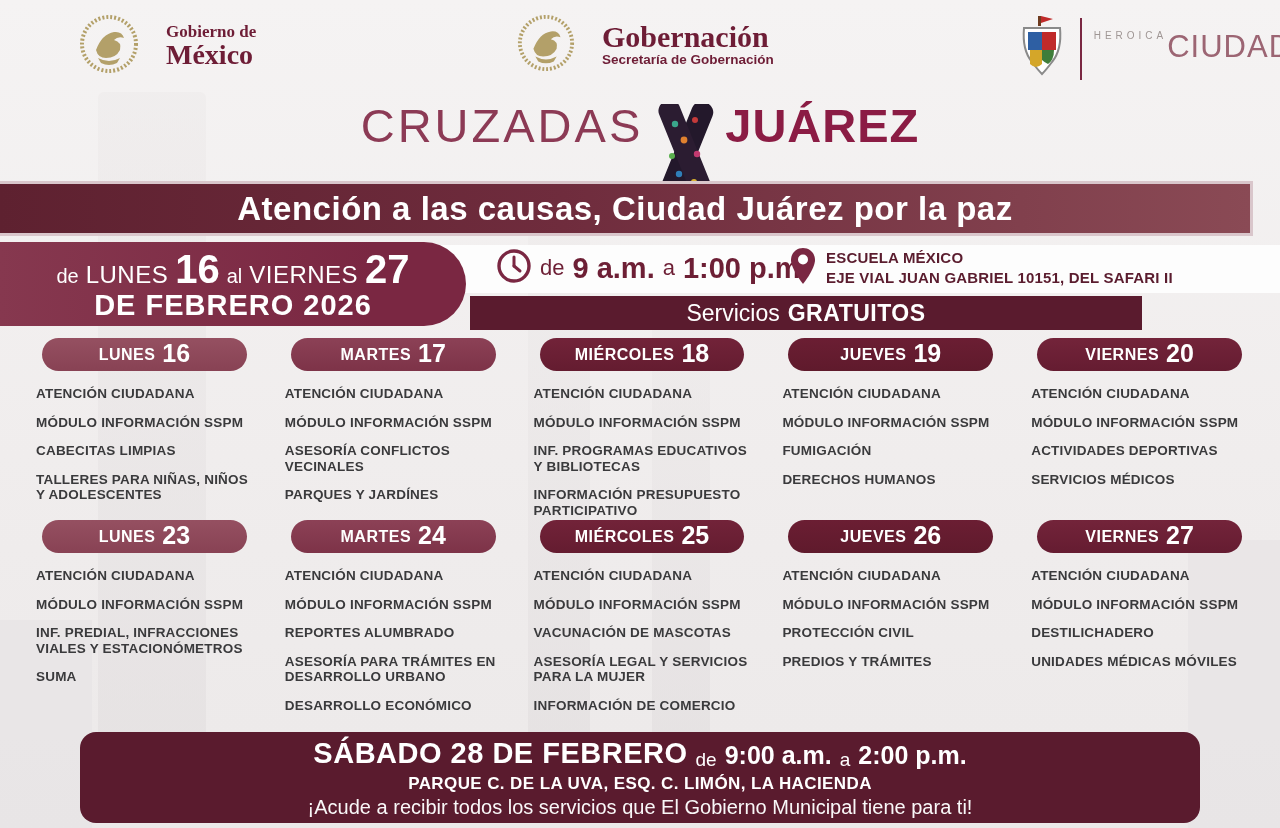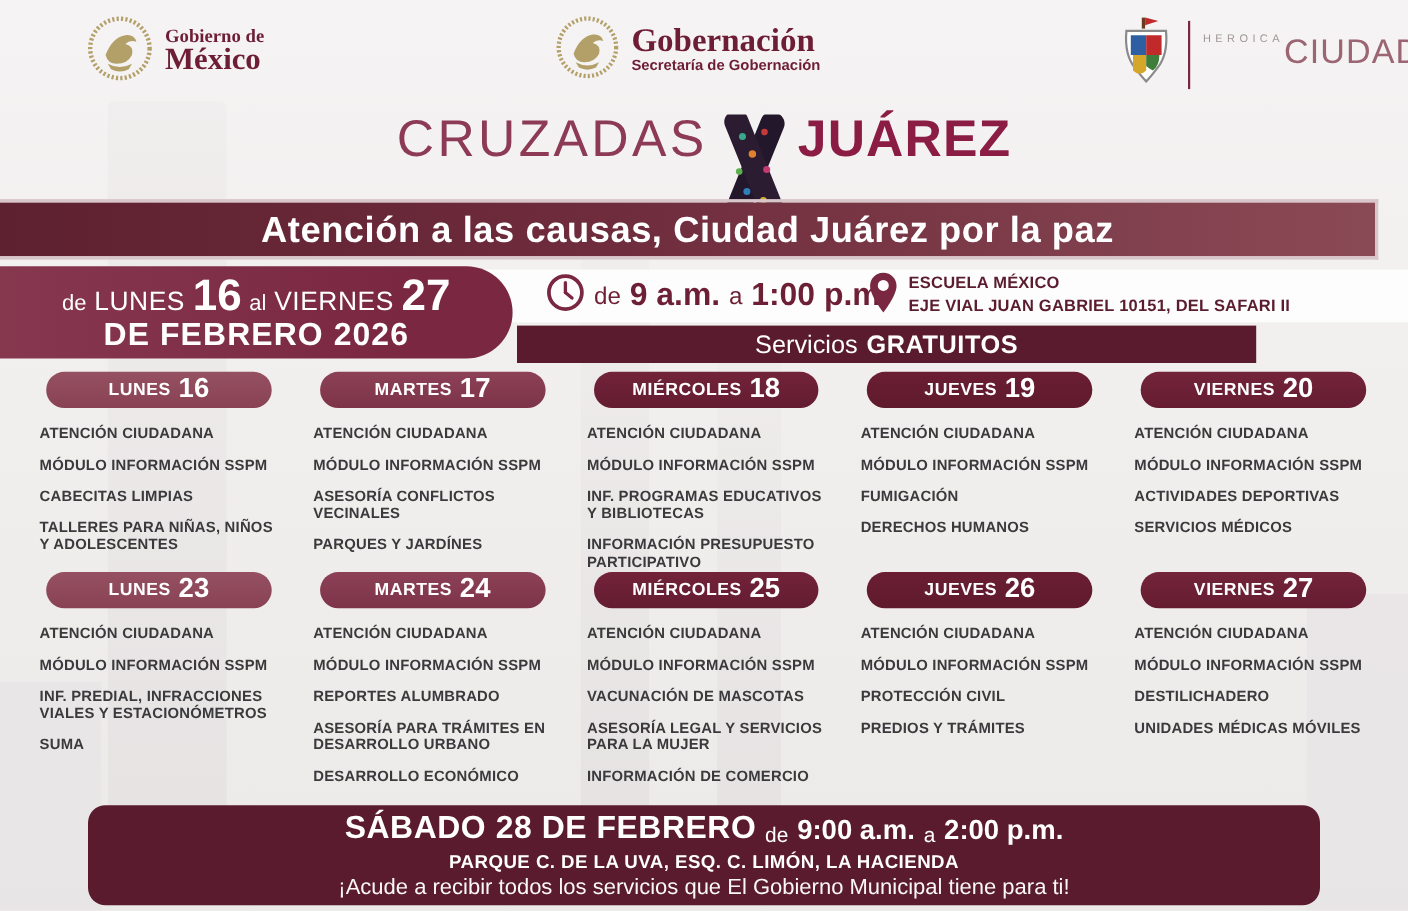--- a/index.html
+++ b/index.html
@@ -11,23 +11,23 @@
   .wm{position:absolute;z-index:0;opacity:.55;}
   .wm-tower{background:linear-gradient(180deg,#edeaea,#e0dcdd);border-radius:6px 6px 0 0;}
   .wm1{left:98px;top:92px;width:108px;height:688px;}
   .wm2{left:528px;top:232px;width:62px;height:518px;}
   .wm3{left:652px;top:300px;width:58px;height:450px;}
   .wm4{left:0;top:620px;width:92px;height:208px;background:#e6e2e3;}
   .wm5{left:1188px;top:540px;width:92px;height:288px;background:#e6e2e3;}
 
   
   .hdr{position:absolute;z-index:2;top:0;left:0;width:100%;height:96px;}
-  .logo{position:absolute;display:flex;align-items:center;gap:10px;}
+  .logo{position:absolute;display:flex;align-items:center;gap:26px;}
   .gobmx{left:78px;top:12px;}
-  .segob{left:504px;top:12px;}
+  .segob{left:516px;top:12px;}
   .cdjrz{left:1016px;top:14px;gap:12px;}
   .serif{font-family:"Liberation Serif",serif;color:#6e1d36;}
   .gobmx-l1{font-size:17px;font-weight:600;line-height:1.05;}
   .gobmx-l2{font-size:28px;font-weight:700;line-height:1.0;}
   .segob-l1{font-size:30px;font-weight:700;line-height:1.0;}
   .segob-l2{font-family:"Liberation Sans",sans-serif;font-size:13.5px;font-weight:700;line-height:1.2;}
   .cj-divider{width:2px;height:62px;background:#7a2742;}
   .cj-text{display:flex;flex-direction:row;line-height:1.02;}
   .cj-heroica{font-size:10px;letter-spacing:4px;color:#9f9694;font-weight:400;}
   .cj-ciudad{font-size:31px;font-weight:400;color:#9c6573;letter-spacing:1px;}

